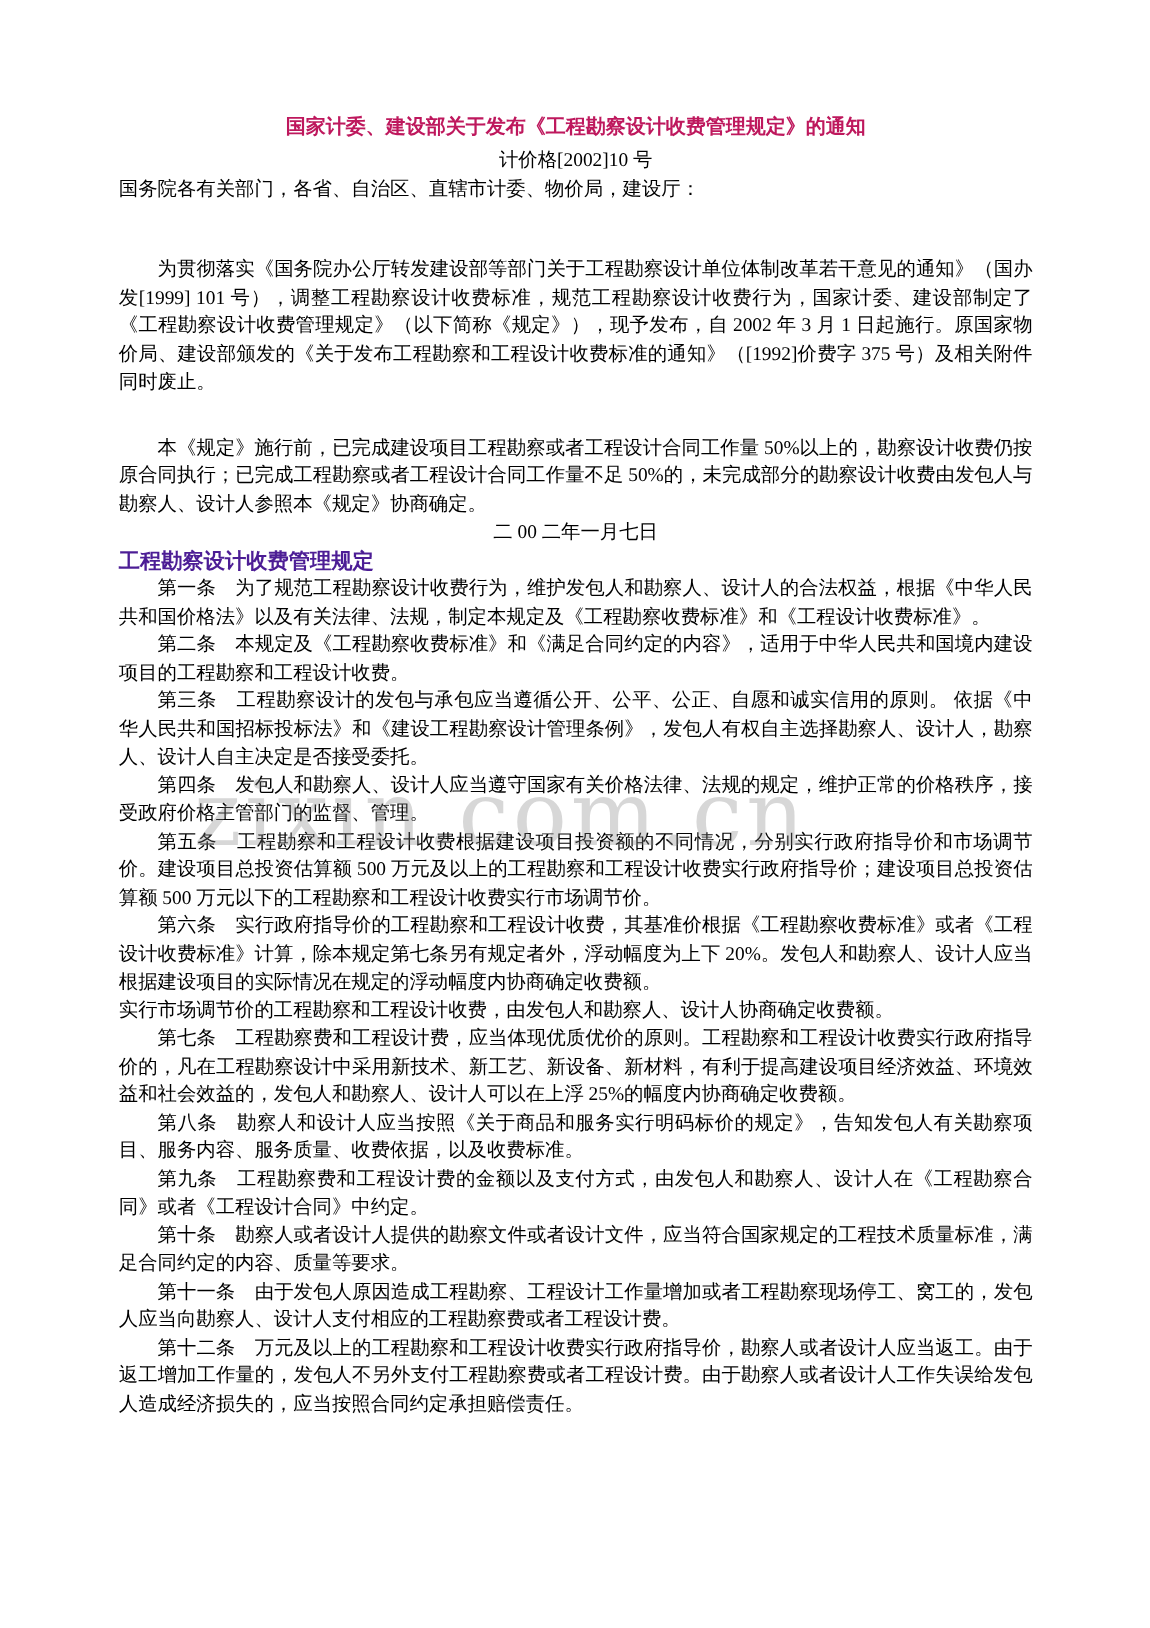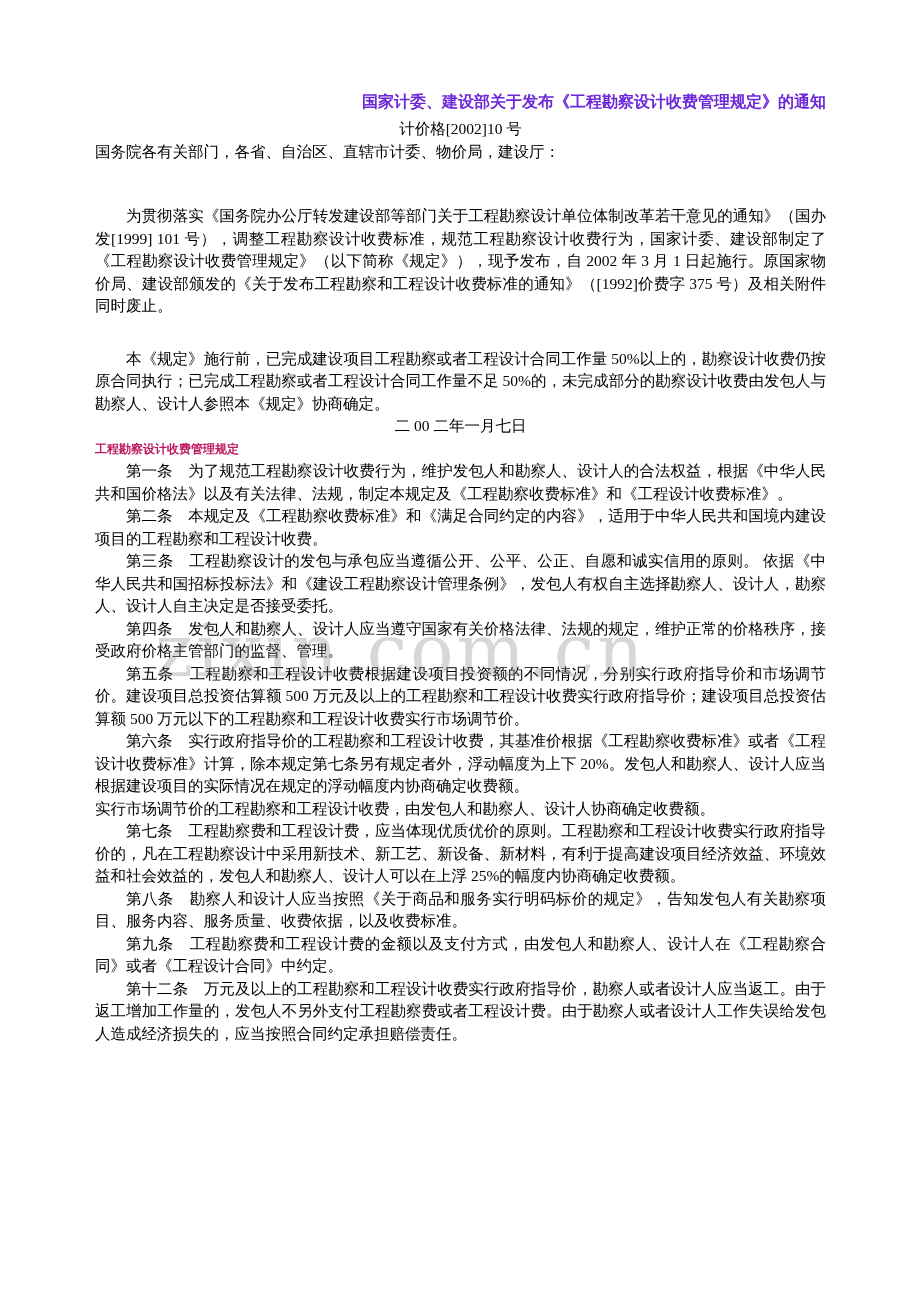--- a/index.html
+++ b/index.html
@@ -18,34 +18,34 @@
     left: 95px;
     top: 90px;
     width: 731px;
     font-size: 15.5px;
     line-height: 22.5px;
     text-align: justify;
     z-index: 1;
   }
   .content p, .content h1, .content h2 { margin: 0; padding: 0; }
   .notice-title {
-    color: #6d28d9;
+    color: #be185d;
     font-size: 16px;
     font-weight: bold;
     line-height: 24px;
-    text-align: right;
+    text-align: center;
     margin-bottom: 4px !important;
   }
   .center { text-align: center; }
   .indent { text-indent: 2em; }
   .gap-top-lg { margin-top: 42px !important; }
   .gap-top-md { margin-top: 30px !important; }
   .reg-title {
-    color: #be185d;
-    font-size: 12px;
+    color: #4c1d95;
+    font-size: 17px;
     font-weight: bold;
     line-height: 22.5px;
     text-align: left;
   }
   .watermark {
     position: absolute;
     left: 155px;
     top: 590px;
     z-index: 2;
     font-family: "DejaVu Serif", "Liberation Serif", serif;
@@ -84,17 +84,19 @@
     <p class="indent">第一条　为了规范工程勘察设计收费行为，维护发包人和勘察人、设计人的合法权益，根据《中华人民共和国价格法》以及有关法律、法规，制定本规定及《工程勘察收费标准》和《工程设计收费标准》。</p>
     <p class="indent">第二条　本规定及《工程勘察收费标准》和《满足合同约定的内容》，适用于中华人民共和国境内建设项目的工程勘察和工程设计收费。</p>
     <p class="indent">第三条　工程勘察设计的发包与承包应当遵循公开、公平、公正、自愿和诚实信用的原则。 依据《中华人民共和国招标投标法》和《建设工程勘察设计管理条例》，发包人有权自主选择勘察人、设计人，勘察人、设计人自主决定是否接受委托。</p>
     <p class="indent">第四条　发包人和勘察人、设计人应当遵守国家有关价格法律、法规的规定，维护正常的价格秩序，接受政府价格主管部门的监督、管理。</p>
     <p class="indent">第五条　工程勘察和工程设计收费根据建设项目投资额的不同情况，分别实行政府指导价和市场调节价。建设项目总投资估算额 500 万元及以上的工程勘察和工程设计收费实行政府指导价；建设项目总投资估算额 500 万元以下的工程勘察和工程设计收费实行市场调节价。</p>
     <p class="indent">第六条　实行政府指导价的工程勘察和工程设计收费，其基准价根据《工程勘察收费标准》或者《工程设计收费标准》计算，除本规定第七条另有规定者外，浮动幅度为上下 20%。发包人和勘察人、设计人应当根据建设项目的实际情况在规定的浮动幅度内协商确定收费额。</p>
     <p>实行市场调节价的工程勘察和工程设计收费，由发包人和勘察人、设计人协商确定收费额。</p>
     <p class="indent">第七条　工程勘察费和工程设计费，应当体现优质优价的原则。工程勘察和工程设计收费实行政府指导价的，凡在工程勘察设计中采用新技术、新工艺、新设备、新材料，有利于提高建设项目经济效益、环境效益和社会效益的，发包人和勘察人、设计人可以在上浮 25%的幅度内协商确定收费额。</p>
     <p class="indent">第八条　勘察人和设计人应当按照《关于商品和服务实行明码标价的规定》，告知发包人有关勘察项目、服务内容、服务质量、收费依据，以及收费标准。</p>
     <p class="indent">第九条　工程勘察费和工程设计费的金额以及支付方式，由发包人和勘察人、设计人在《工程勘察合同》或者《工程设计合同》中约定。</p>
+    <p class="indent">第十条　勘察人或者设计人提供的勘察文件或者设计文件，应当符合国家规定的工程技术质量标准，满足合同约定的内容、质量等要求。</p>
+    <p class="indent">第十一条　由于发包人原因造成工程勘察、工程设计工作量增加或者工程勘察现场停工、窝工的，发包人应当向勘察人、设计人支付相应的工程勘察费或者工程设计费。</p>
     <p class="indent">第十二条　万元及以上的工程勘察和工程设计收费实行政府指导价，勘察人或者设计人应当返工。由于返工增加工作量的，发包人不另外支付工程勘察费或者工程设计费。由于勘察人或者设计人工作失误给发包人造成经济损失的，应当按照合同约定承担赔偿责任。</p>
 
   </div>
 
 </div>
 
 </body></html>

